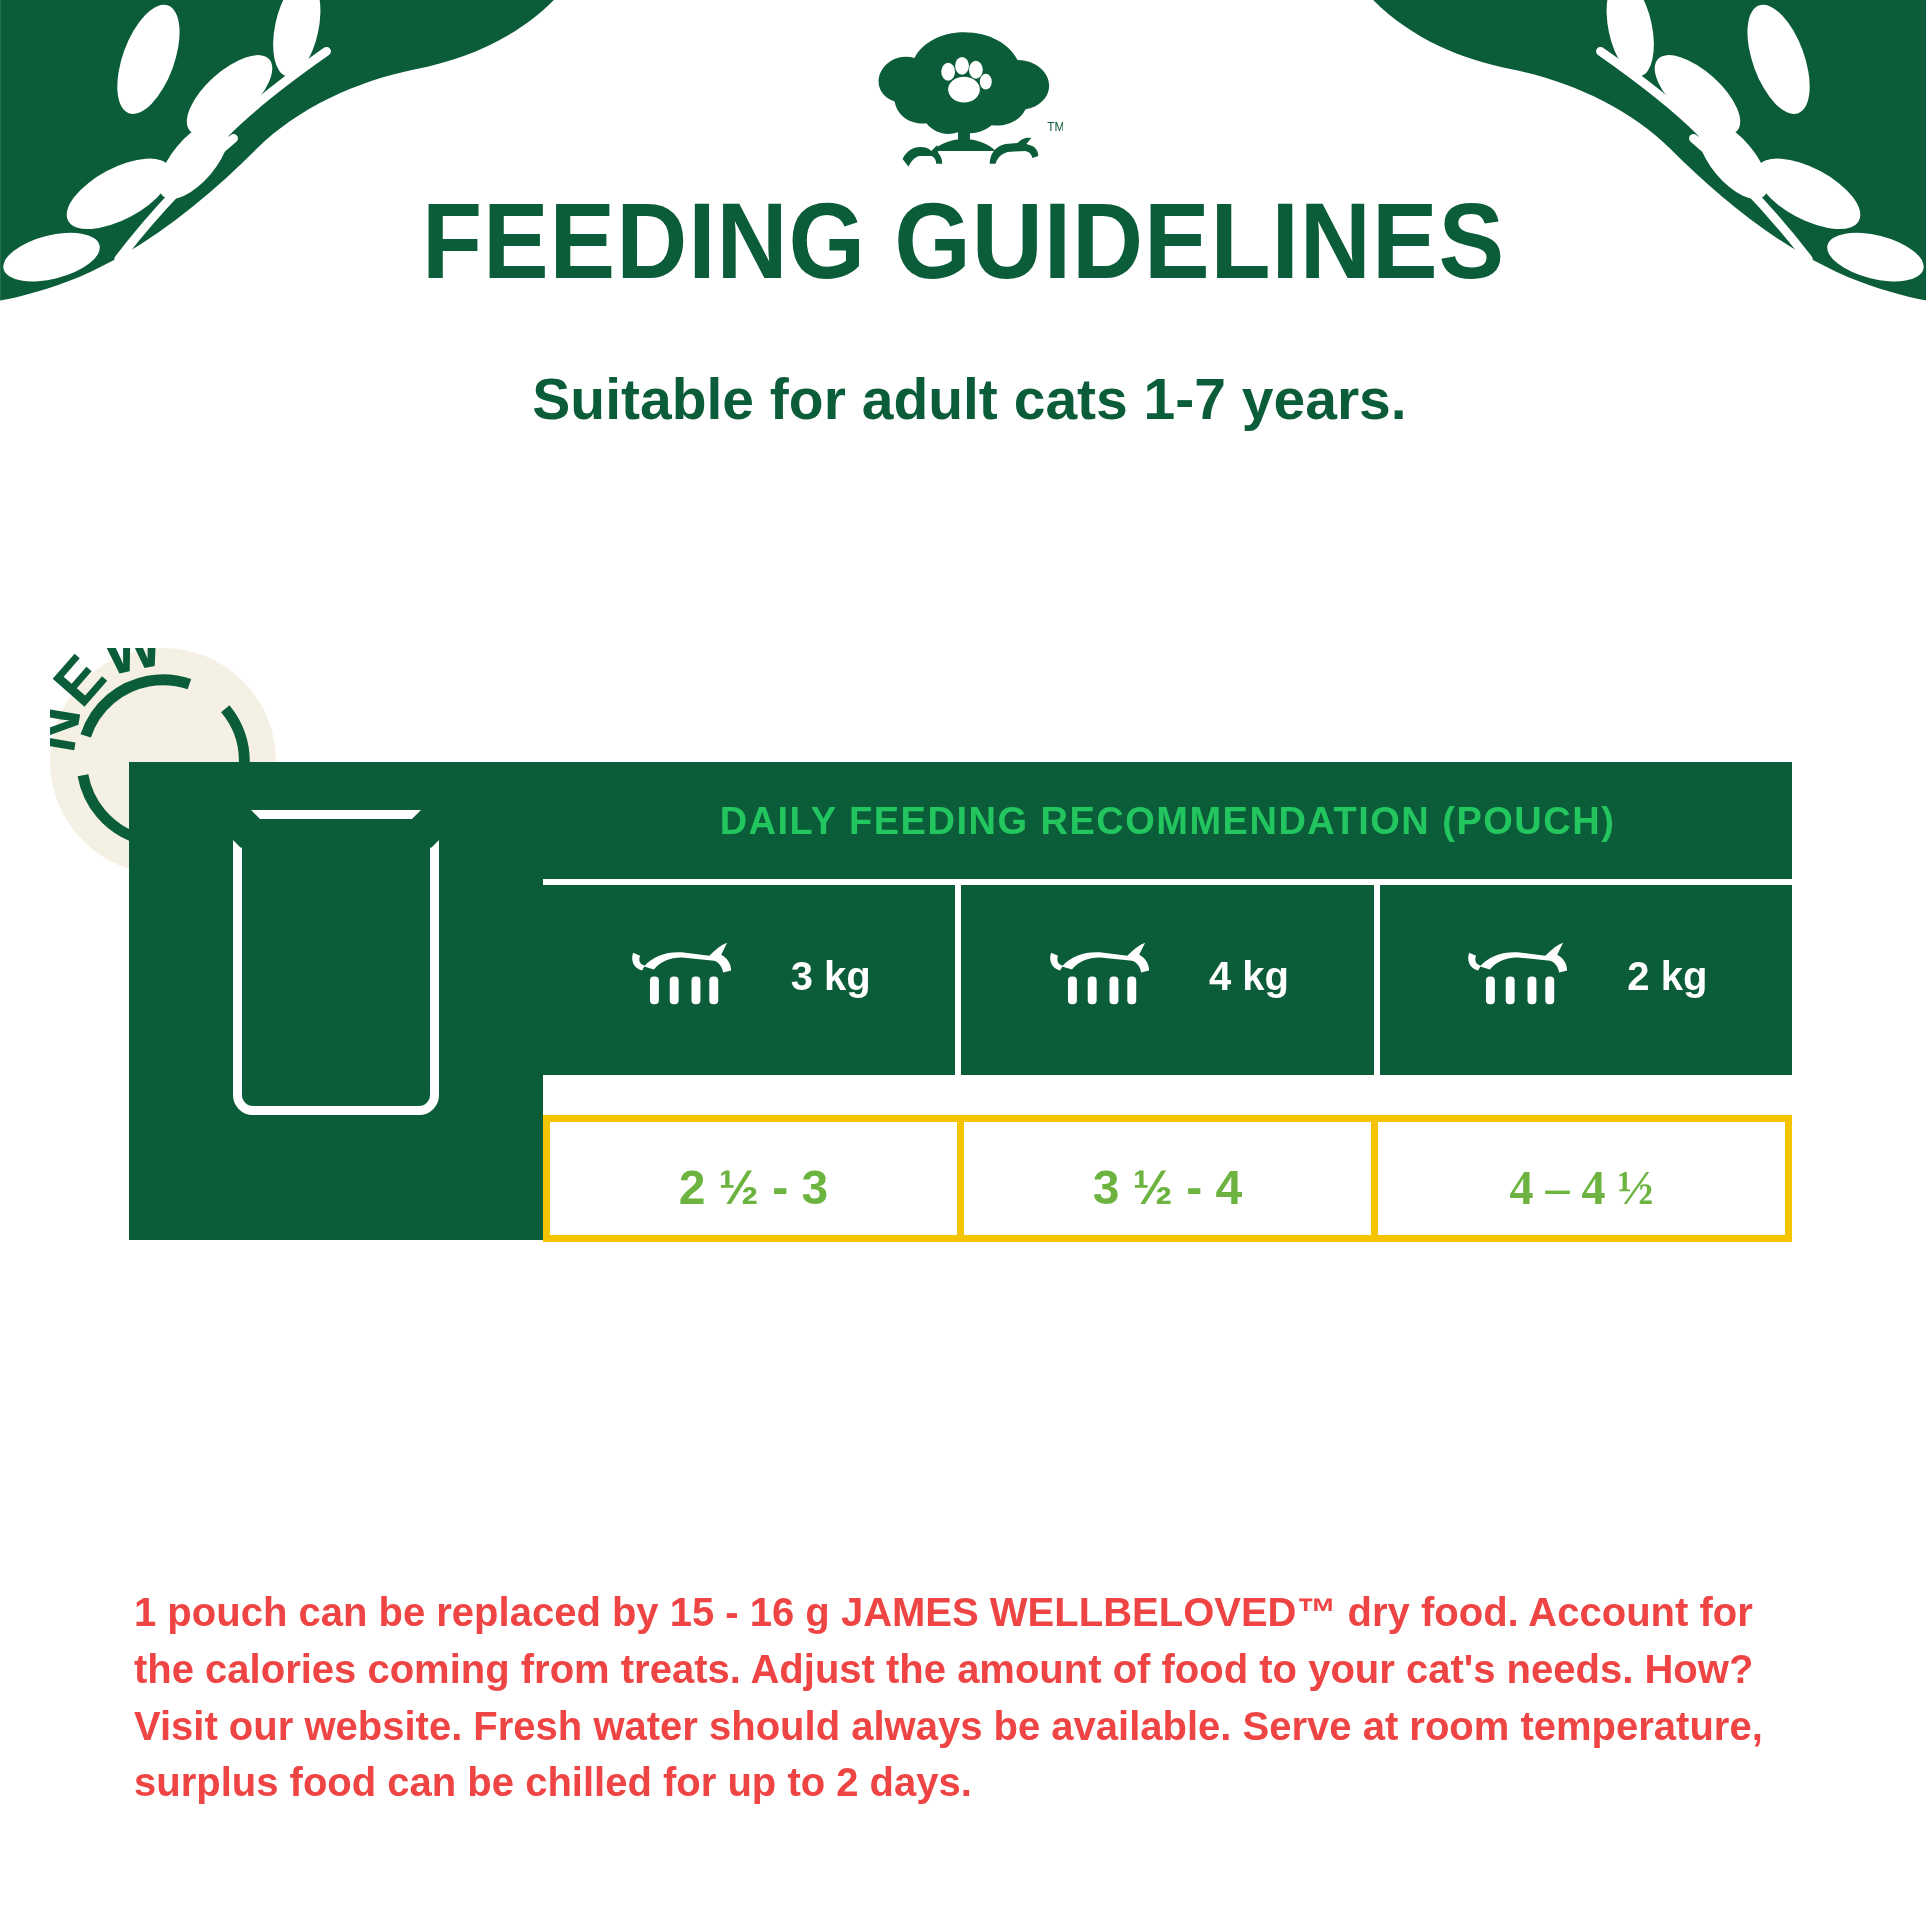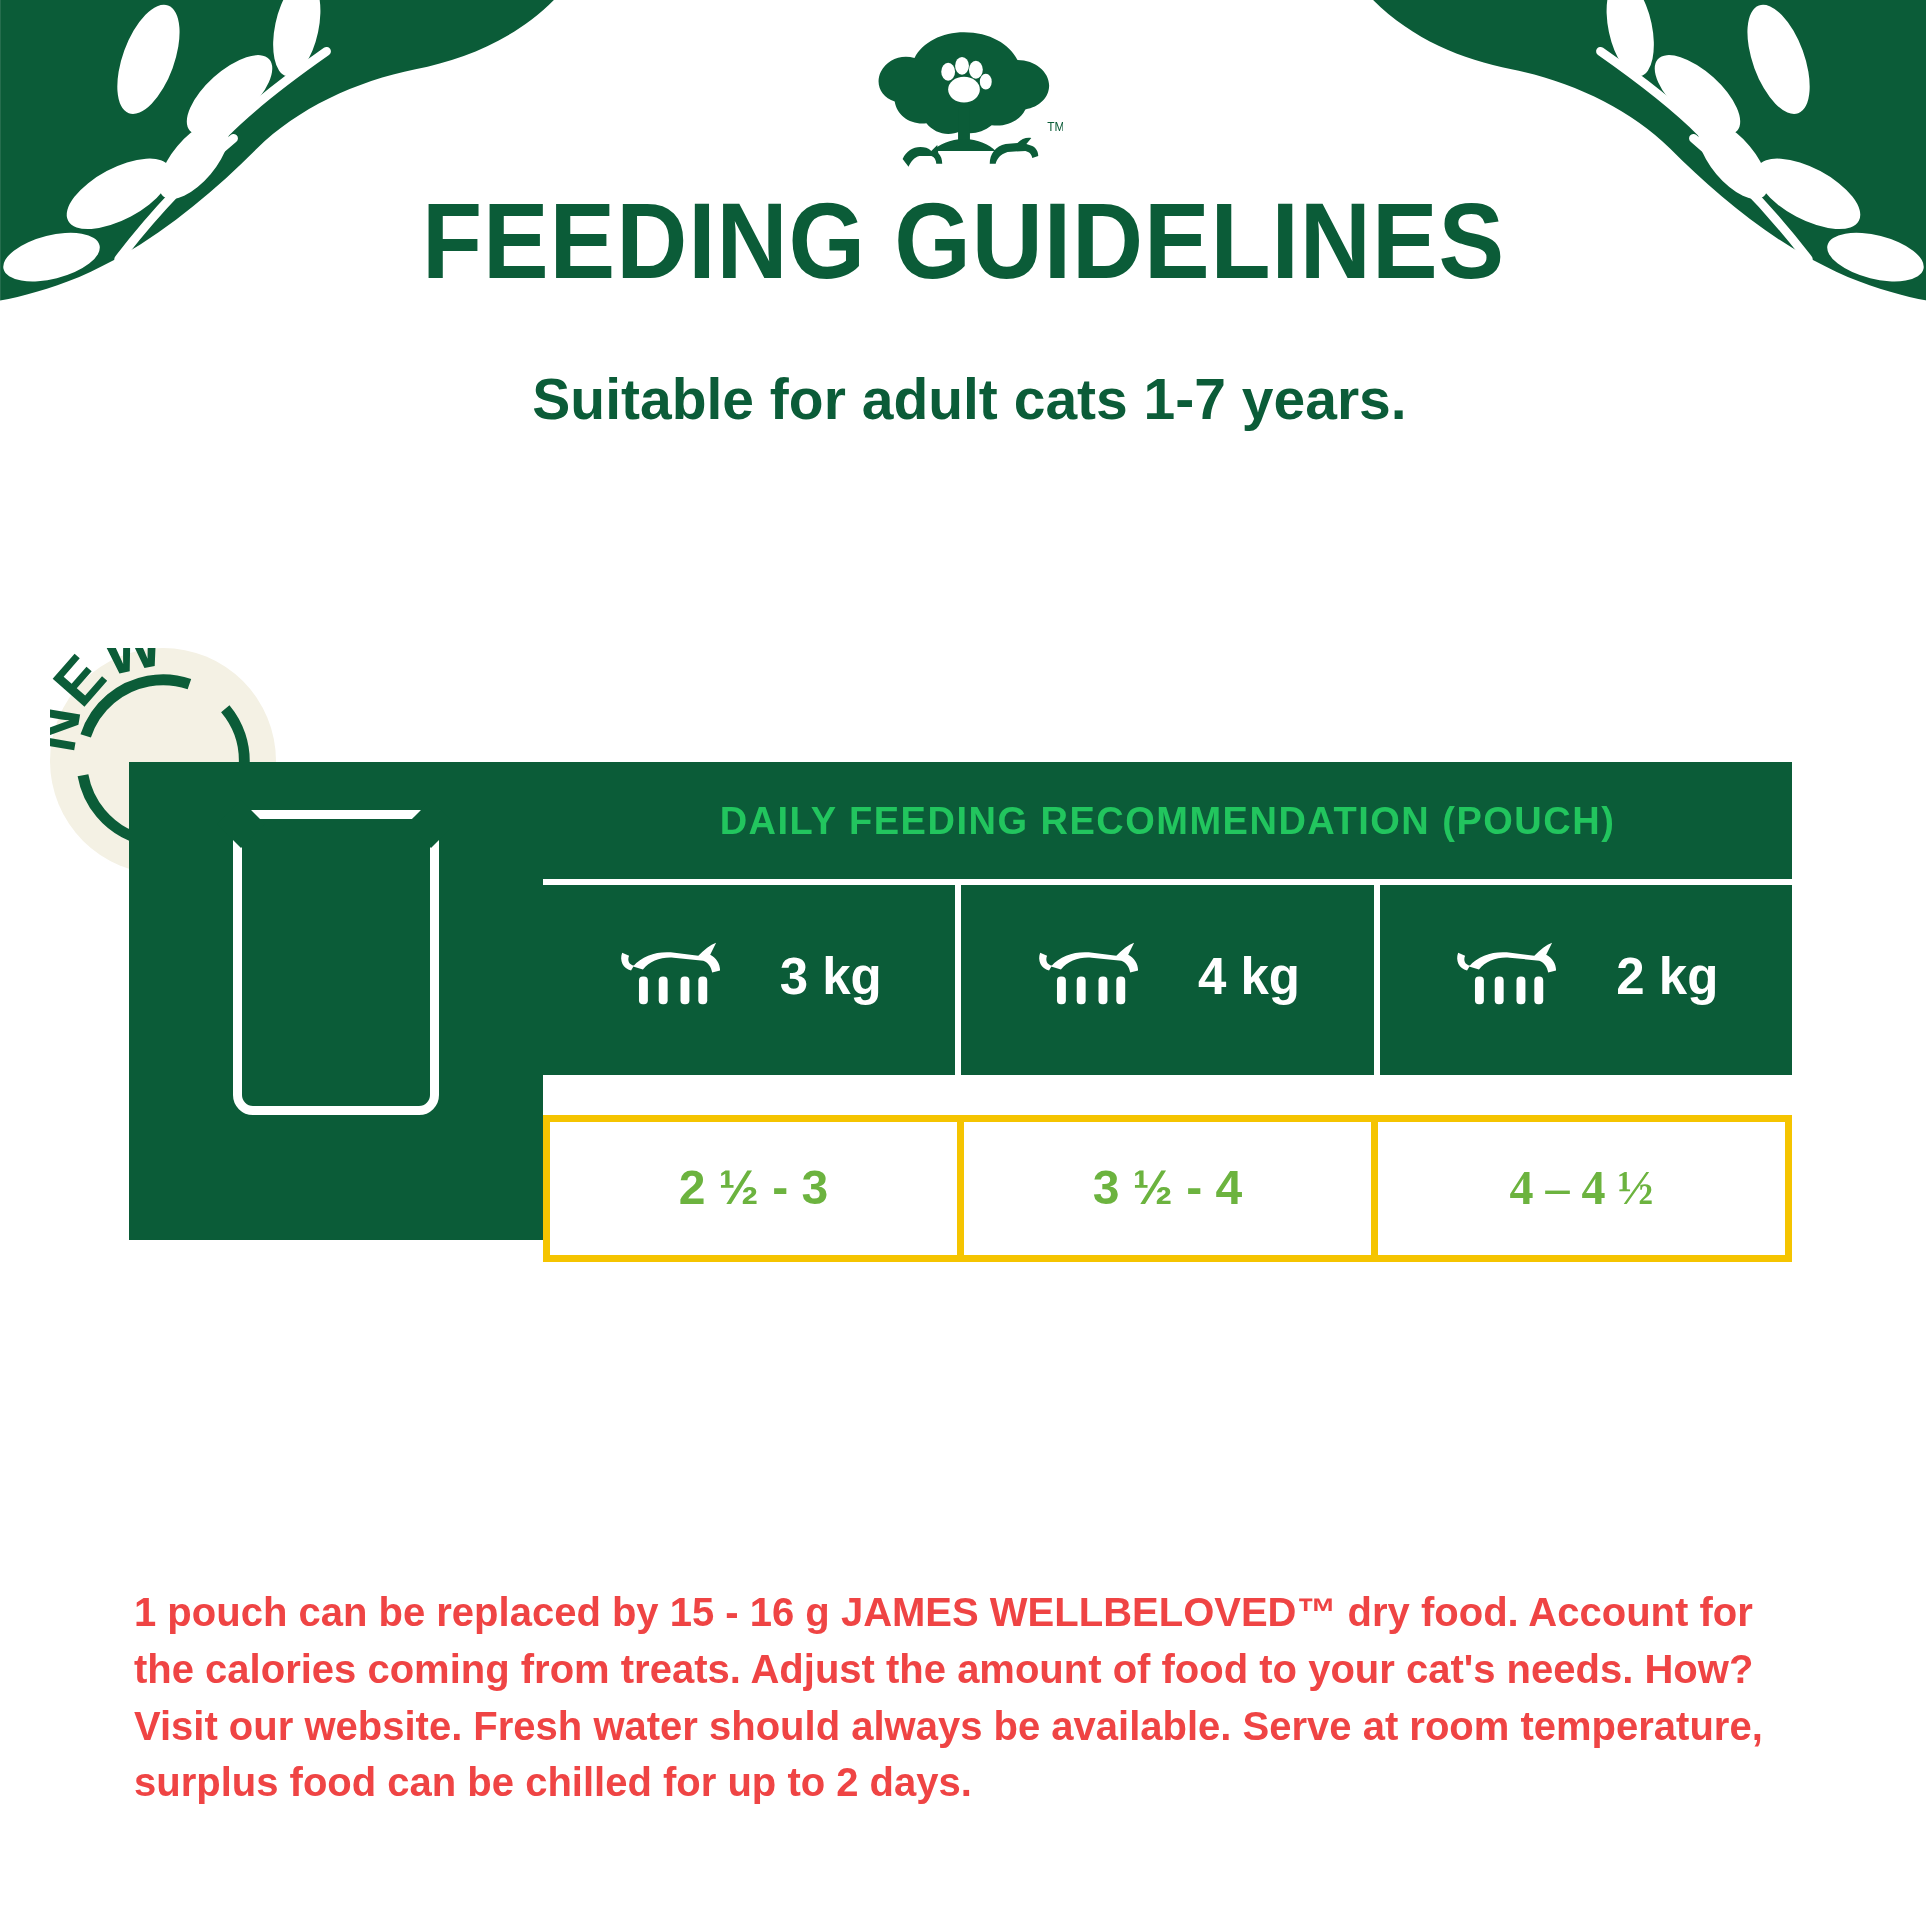--- a/index.html
+++ b/index.html
@@ -138,39 +138,39 @@
     background: #0b5c38;
   }
   .weight-cell {
     flex: 1;
     display: flex;
     align-items: center;
     justify-content: center;
     gap: 34px;
     padding: 46px 0 53px 0;
     color: #ffffff;
-    font-size: 51px;
+    font-size: 40px;
     font-weight: bold;
     border-right: 6px solid #ffffff;
   }
   .weight-cell:last-child { border-right: none; }
   .cat-icon { width: 129px; height: 91px; flex: none; }
 
   .amounts-row {
     display: flex;
     background: #ffffff;
     border: 7px solid #f5c400;
   }
   .amount-cell {
     flex: 1;
     text-align: center;
     color: #6cb33f;
     font-size: 48px;
     font-weight: bold;
-    padding: 38px 0 40px 0;
+    padding: 38px 0 20px 0;
     border-right: 7px solid #f5c400;
   }
   .amount-cell:last-child { border-right: none; font-family: Liberation Serif, serif; }
 
   .pouch-filler {
     width: 414px;
     background: #0b5c38;
     height: 125px;
   }
   .bottom-strip { display: flex; }

